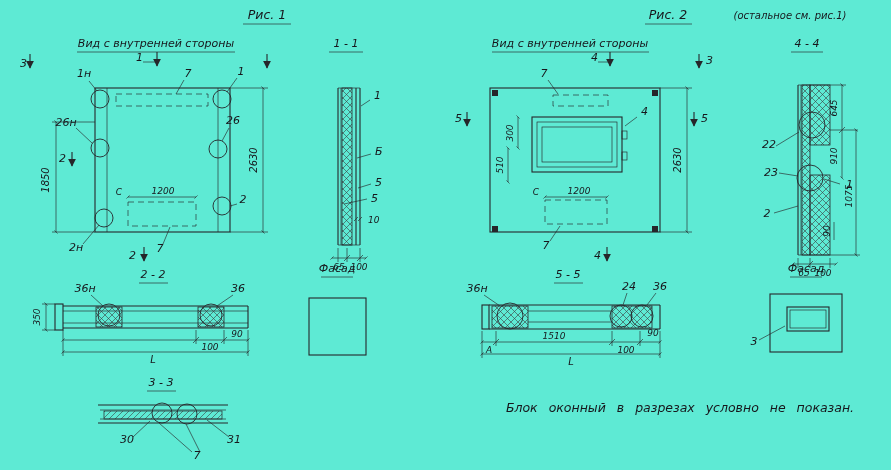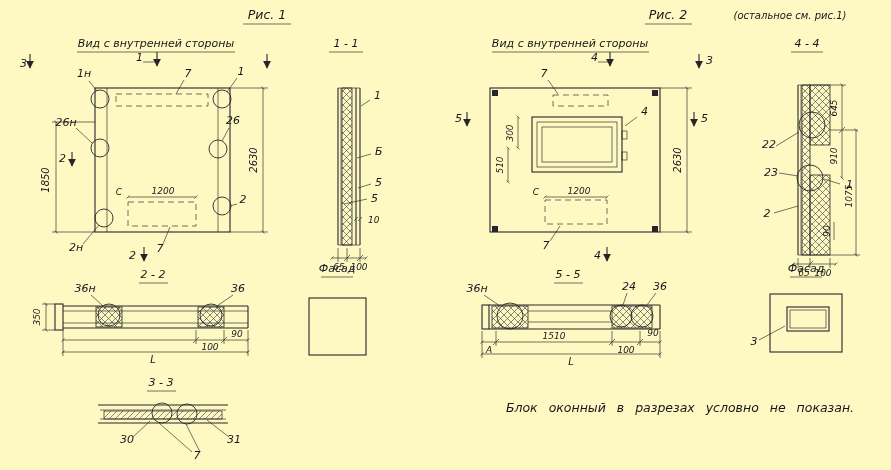--- a/index.html
+++ b/index.html
@@ -1,16 +1,16 @@
 <!DOCTYPE html>
 <html><head>
 <meta charset="utf-8">
 <style>
   html,body{margin:0;padding:0;background:#ffffff;}
-  .sheet{position:relative;width:891px;height:470px;background:#fef9c3;overflow:hidden;}
+  .sheet{position:relative;width:891px;height:470px;background:#5eead4;overflow:hidden;}
   svg text{font-family:"DejaVu Sans",sans-serif;font-style:italic;fill:#17171c;font-size:11px;}
   svg .t12{font-size:12.5px;}
   svg .t10{font-size:10px;}
   svg .t9{font-size:9px;}
   .s1{stroke:#26262a;stroke-width:1.1;fill:none;}
   .s0{stroke:#26262a;stroke-width:.65;fill:none;}
   .dsh{stroke-dasharray:6 4;}
   .ball{stroke:#26262a;stroke-width:.9;fill:#ffffff;fill-opacity:0;}
   .xh{fill:url(#xh);stroke:#26262a;stroke-width:.8;}
   .dh{fill:url(#dh);stroke:#26262a;stroke-width:.7;}

